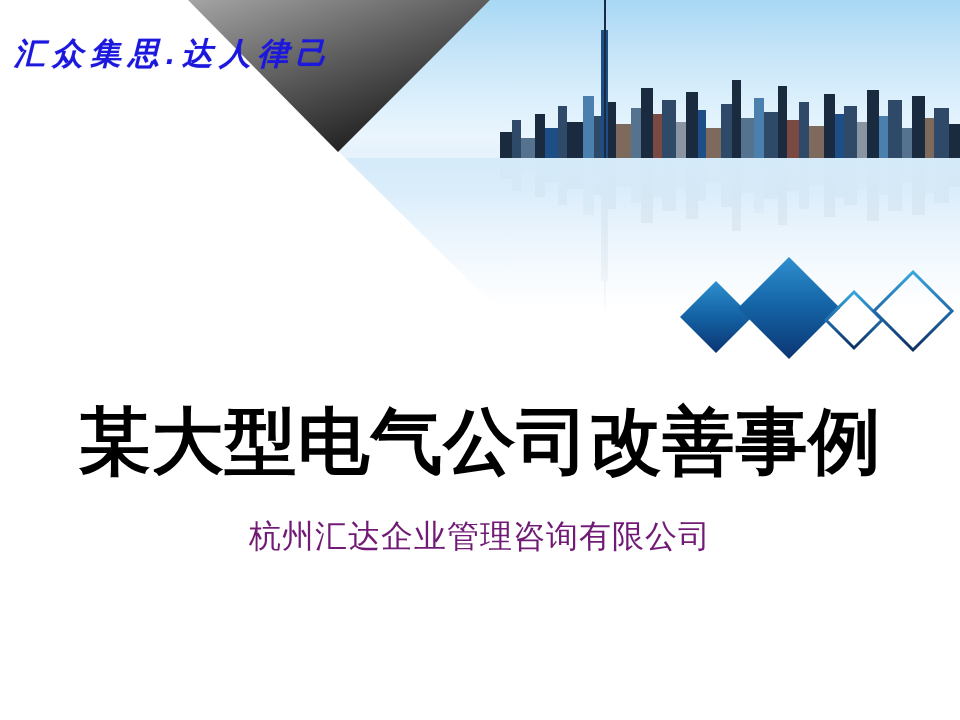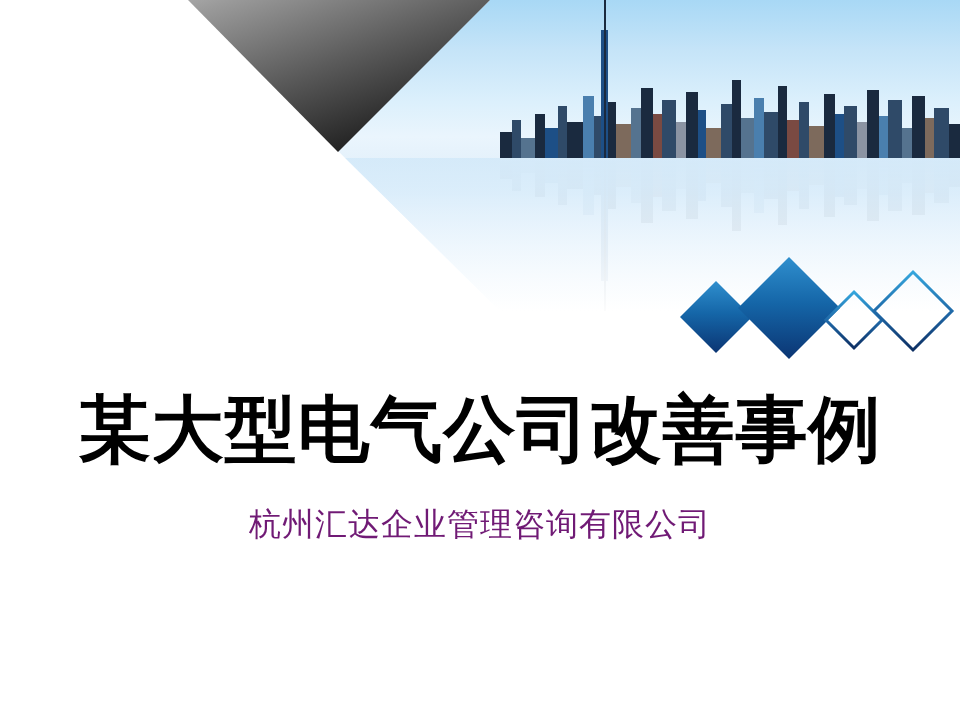--- a/index.html
+++ b/index.html
@@ -141,21 +141,21 @@
     top: 0;
     width: 960px;
     height: 400px;
     pointer-events: none;
   }
 
   
   .title-block {
     position: absolute;
     left: 0;
-    top: 392px;
+    top: 404px;
     width: 960px;
     text-align: center;
   }
   .main-title {
     font-size: 72px;
     font-weight: bold;
     color: #000000;
     letter-spacing: 1px;
     line-height: 1.04;
     white-space: nowrap;
@@ -264,20 +264,21 @@
           <div class="bldg dk" style="left: 949px; width: 11px; height: 34px;"></div>
           <div class="bldg bl" style="left: 601px; width: 7px; height: 128px;"></div>
           <div class="bldg dk" style="left: 604px; width: 2px; height: 168px;"></div>
         </div>
       <div class="refl-tint"></div>
     </div>
 
     <div class="white-cut"></div>
     <div class="gray-wedge"></div>
 
+    <div class="tagline">汇众集思.达人律己</div>
   </div>
 
   <svg class="diamonds" viewBox="0 0 960 400">
     <defs>
       <linearGradient id="dg" x1="0" y1="0" x2="0" y2="1">
         <stop offset="0%" stop-color="#2f8fce"></stop>
         <stop offset="45%" stop-color="#1566a8"></stop>
         <stop offset="100%" stop-color="#0b3573"></stop>
       </linearGradient>
       <linearGradient id="og" x1="0" y1="0" x2="0" y2="1">

